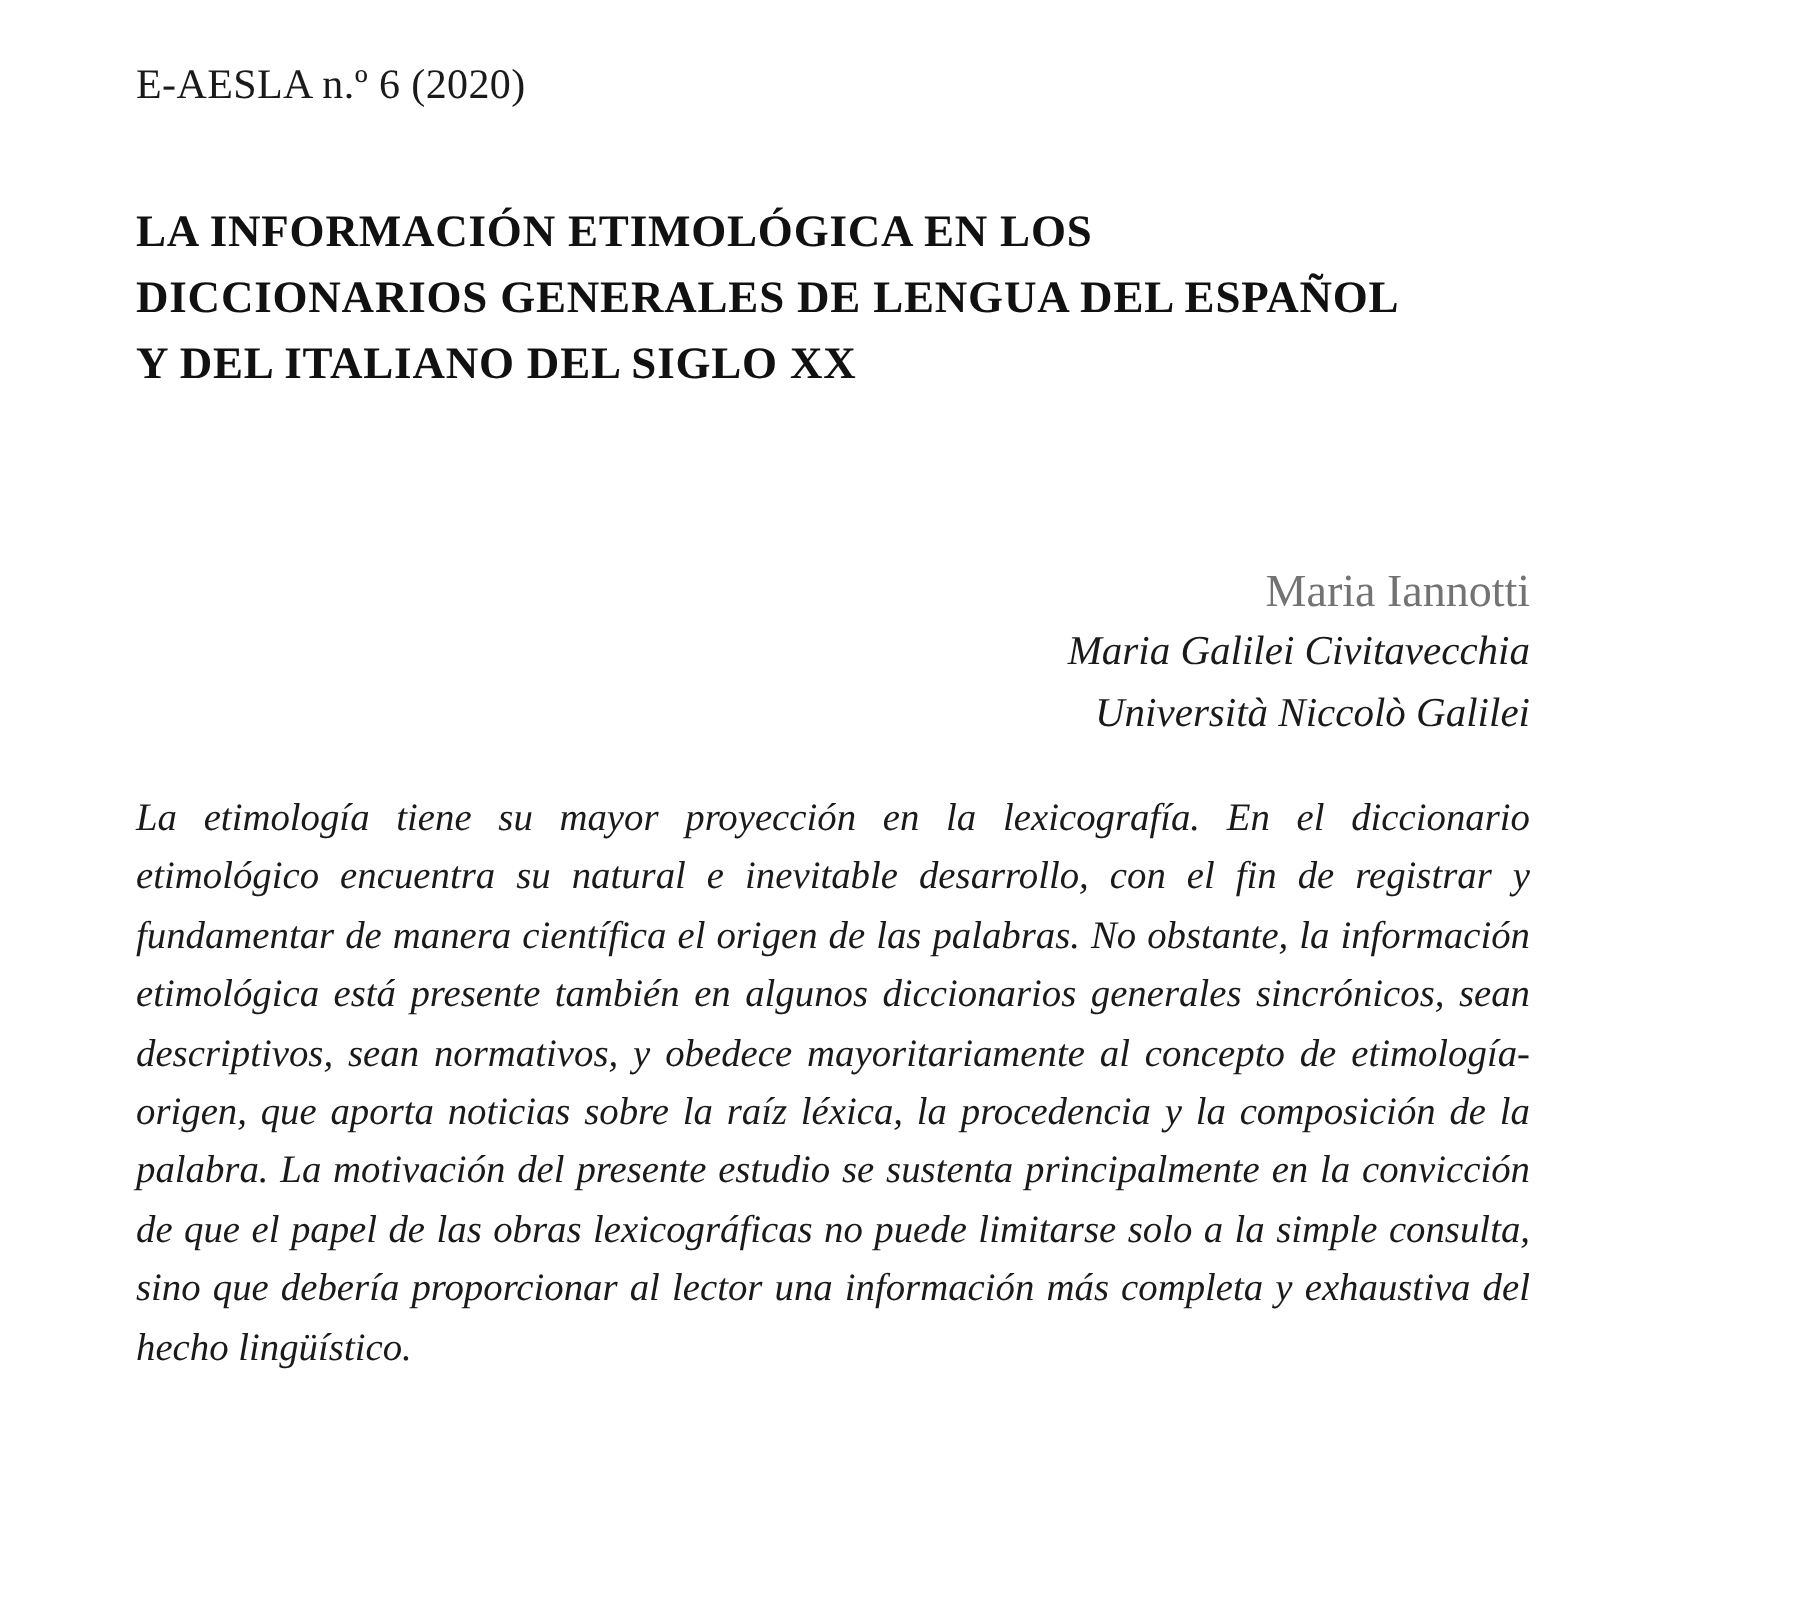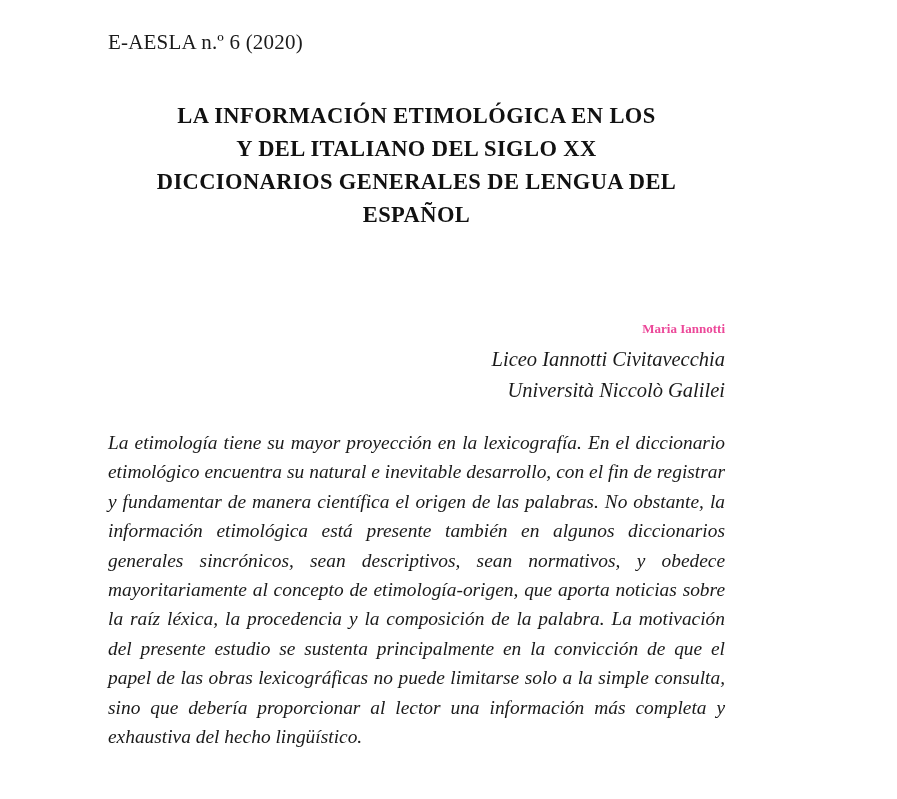--- a/index.html
+++ b/index.html
@@ -13,50 +13,49 @@
     font-family: "Liberation Serif", serif;
     color: #1a1a1a;
     position: relative;
     overflow: hidden;
   }
   .page {
     width: 833px;
     height: 799px;
     position: relative;
     box-sizing: border-box;
-    padding: 0 108px;
+    padding: 0 68px;
   }
   .running-head {
     font-family: "Liberation Serif", serif;
     font-size: 21px;
     letter-spacing: 0.2px;
     color: #1a1a1a;
     padding-top: 30px;
   }
   .title-block {
     margin-top: 44px;
-    text-align: center;
+    text-align: left;
   }
   .title-line {
     font-family: "Liberation Serif", serif;
     font-weight: bold;
     font-size: 22.5px;
     letter-spacing: 0.4px;
     line-height: 33px;
     color: #111111;
   }
   .author-block {
     margin-top: 82px;
     text-align: right;
   }
   .author-name {
-    font-size: 13px;
+    font-size: 23px;
     line-height: 31px;
-    color: #ec4899;
-    font-weight: bold;
+    color: #737373;
   }
   .author-affil {
     font-style: italic;
     font-size: 20.5px;
     line-height: 31px;
     color: #1a1a1a;
   }
   .section-heading {
     margin-top: 96px;
     font-size: 21px;
@@ -75,26 +74,26 @@
 </style>
 </head>
 <body>
 
 <div class="page">
 
   <div class="running-head">E-AESLA n.º 6 (2020)</div>
 
   <div class="title-block">
     <div class="title-line">LA INFORMACIÓN ETIMOLÓGICA EN LOS</div>
+    <div class="title-line">DICCIONARIOS GENERALES DE LENGUA DEL ESPAÑOL</div>
     <div class="title-line">Y DEL ITALIANO DEL SIGLO XX</div>
-    <div class="title-line">DICCIONARIOS GENERALES DE LENGUA DEL ESPAÑOL</div>
   </div>
 
   <div class="author-block">
     <div class="author-name">Maria Iannotti</div>
-    <div class="author-affil">Liceo Iannotti Civitavecchia</div>
+    <div class="author-affil">Maria Galilei Civitavecchia</div>
     <div class="author-affil">Università Niccolò Galilei</div>
   </div>
 
 
   <div class="abstract">La etimología tiene su mayor proyección en la lexicografía. En el diccionario etimológico encuentra su natural e inevitable desarrollo, con el fin de registrar y fundamentar de manera científica el origen de las palabras. No obstante, la información etimológica está presente también en algunos diccionarios generales sincrónicos, sean descriptivos, sean normativos, y obedece mayoritariamente al concepto de etimología-origen, que aporta noticias sobre la raíz léxica, la procedencia y la composición de la palabra. La motivación del presente estudio se sustenta principalmente en la convicción de que el papel de las obras lexicográficas no puede limitarse solo a la simple consulta, sino que debería proporcionar al lector una información más completa y exhaustiva del hecho lingüístico.</div>
 
 </div>
 
 </body></html>

